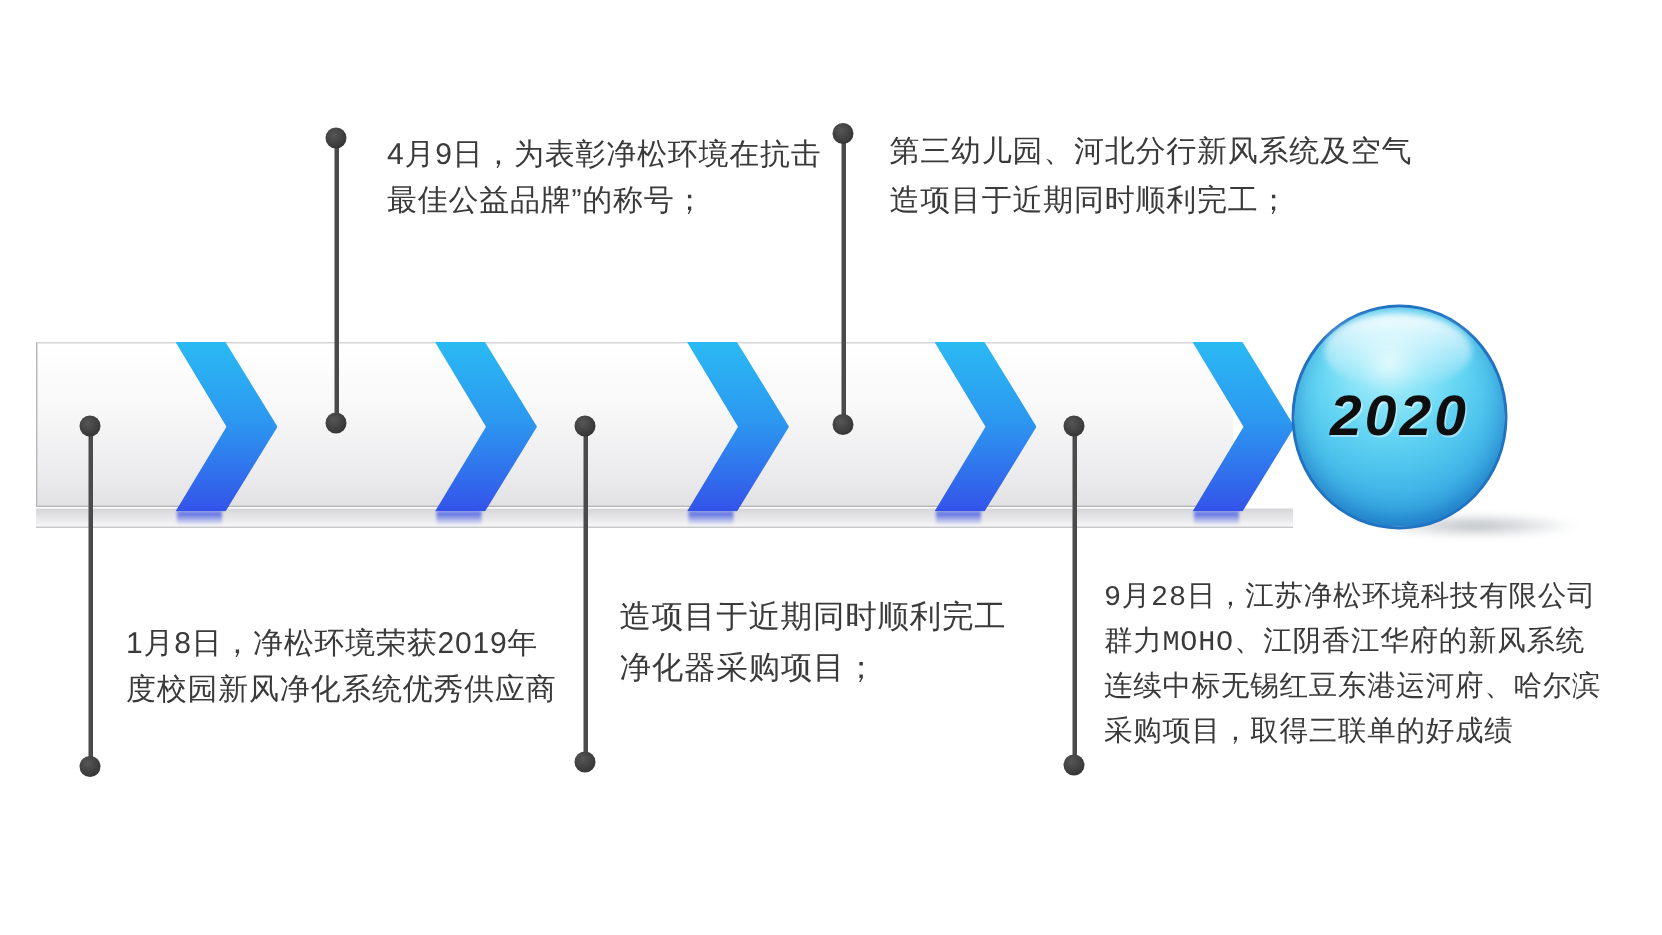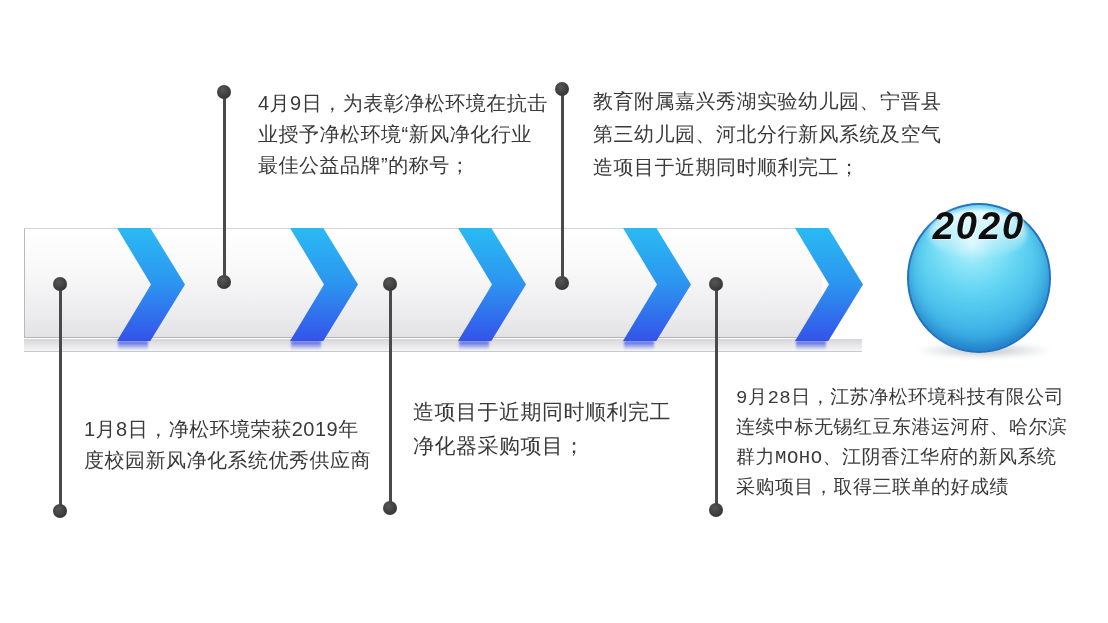--- a/index.html
+++ b/index.html
@@ -77,30 +77,31 @@
   .note .ln { display: block; white-space: nowrap; }
   .note-jan { left: 84px;  top: 414px; font-size: 20px; line-height: 31px; }
   .note-apr { left: 258px; top: 88px;  font-size: 20px; line-height: 31px; }
   .note-may { left: 413px; top: 395px; font-size: 21px; line-height: 34px; }
   .note-aug { left: 593px; top: 85px;  font-size: 20px; line-height: 33px; }
   .note-sep { left: 736px; top: 383px; font-size: 19px; line-height: 30px; font-family: Liberation Mono, monospace; }
 
   
   .ball {
     position: absolute;
-    left: 907px; top: 203px;
+    left: 861px; top: 203px;
     width: 144px; height: 150px;
     border-radius: 50%;
     background: radial-gradient(circle at 45% 26%,
         #d2f7fd 0%, #93e7f9 16%, #64d5f3 36%,
         #4cc2ec 54%, #37a8e3 74%, #2489d5 90%, #1d78cb 100%);
     border: 2px solid #2173c2;
     box-shadow: inset 0 -6px 14px rgba(18,90,170,0.45);
     z-index: 4;
     display: flex;
+    align-items: center;
     justify-content: center;
   }
   .ball::before {
     content: "";
     position: absolute;
     left: 14%; top: 3%;
     width: 70%; height: 34%;
     border-radius: 50%;
     background: linear-gradient(180deg, rgba(255,255,255,0.9) 0%, rgba(255,255,255,0) 100%);
     filter: blur(2px);
@@ -164,39 +165,37 @@
   <div class="dot" style="left:709px; top:277px"></div>
   <div class="dot" style="left:709px; top:503px"></div>
 
   <div class="note note-jan">
     <span class="ln">1月8日，净松环境荣获2019年</span>
     <span class="ln">度校园新风净化系统优秀供应商</span>
   </div>
 
   <div class="note note-apr">
     <span class="ln">4月9日，为表彰净松环境在抗击</span>
-    <span class="ln">业授予净松环境“新风净化行业</span>
     <span class="ln">最佳公益品牌”的称号；</span>
   </div>
 
   <div class="note note-may">
     <span class="ln">造项目于近期同时顺利完工</span>
     <span class="ln">净化器采购项目；</span>
   </div>
 
   <div class="note note-aug">
-    <span class="ln">教育附属嘉兴秀湖实验幼儿园、宁晋县</span>
     <span class="ln">第三幼儿园、河北分行新风系统及空气</span>
     <span class="ln">造项目于近期同时顺利完工；</span>
   </div>
 
   <div class="note note-sep">
     <span class="ln">9月28日，江苏净松环境科技有限公司</span>
+    <span class="ln">群力MOHO、江阴香江华府的新风系统</span>
     <span class="ln">连续中标无锡红豆东港运河府、哈尔滨</span>
-    <span class="ln">群力MOHO、江阴香江华府的新风系统</span>
     <span class="ln">采购项目，取得三联单的好成绩</span>
   </div>
 
   <div class="ball-shadow"></div>
   <div class="ball">
     <span class="ball-label">2020</span>
   </div>
 
 </div>
 

